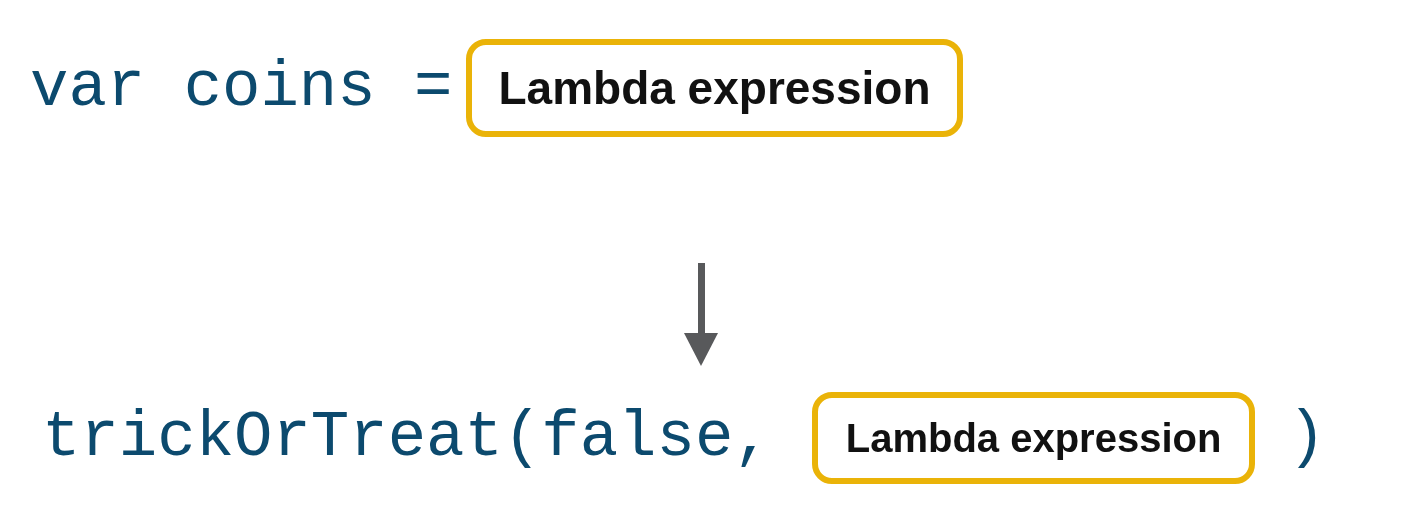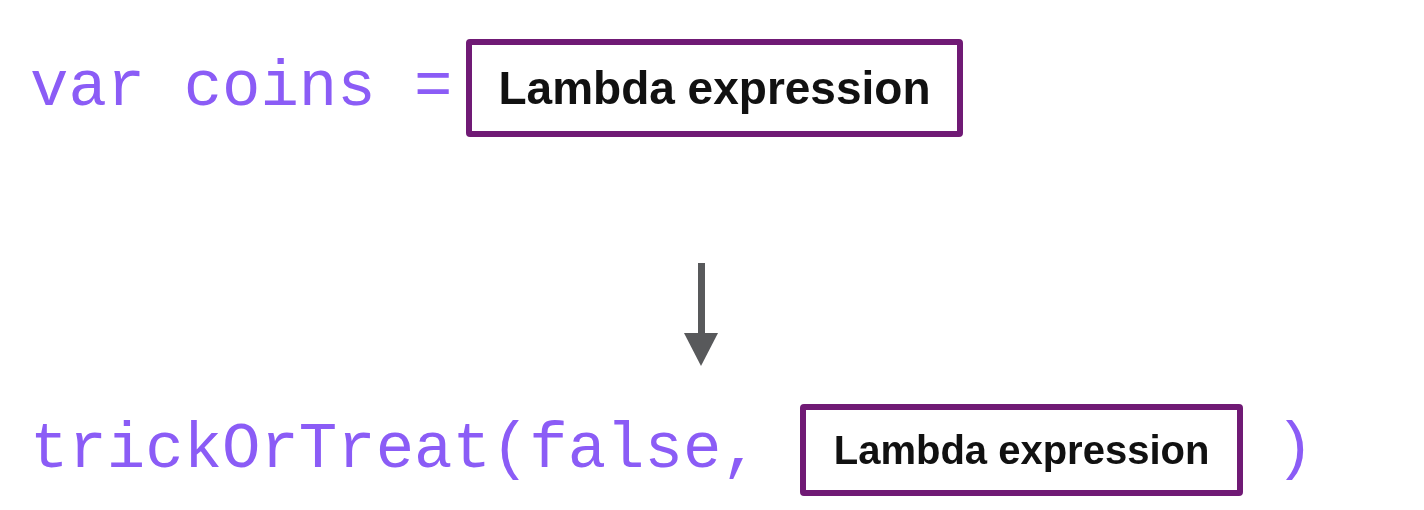--- a/index.html
+++ b/index.html
@@ -16,36 +16,36 @@
     font-family: "Liberation Sans", sans-serif;
   }
   .row {
     position: absolute;
     left: 30px;
     display: flex;
     align-items: center;
   }
   .row1 { top: 38px;  height: 100px; gap: 14px; }
   .row2 { top: 172px; height: 90px; }
-  .row3 { top: 400px; height: 100px; }
+  .row3 { top: 388px; height: 100px; margin-left: 12px; }
   .code {
     font-family: "Liberation Mono", monospace;
     font-size: 64px;
     font-weight: 400;
-    color: #8b5cf6;
+    color: #0c4a6e;
     white-space: pre;
     line-height: 1;
   }
   .lambda-box {
     display: inline-flex;
     align-items: center;
     justify-content: center;
     background: #ffffff;
-    border: 6px solid #701a75;
-    border-radius: 4px;
+    border: 6px solid #eab308;
+    border-radius: 20px;
     color: #111111;
     font-family: "Liberation Sans", sans-serif;
     font-weight: 700;
     line-height: 1;
     white-space: nowrap;
   }
   .lambda-box.large {
     font-size: 46px;
     padding: 20px 26px;
   }

